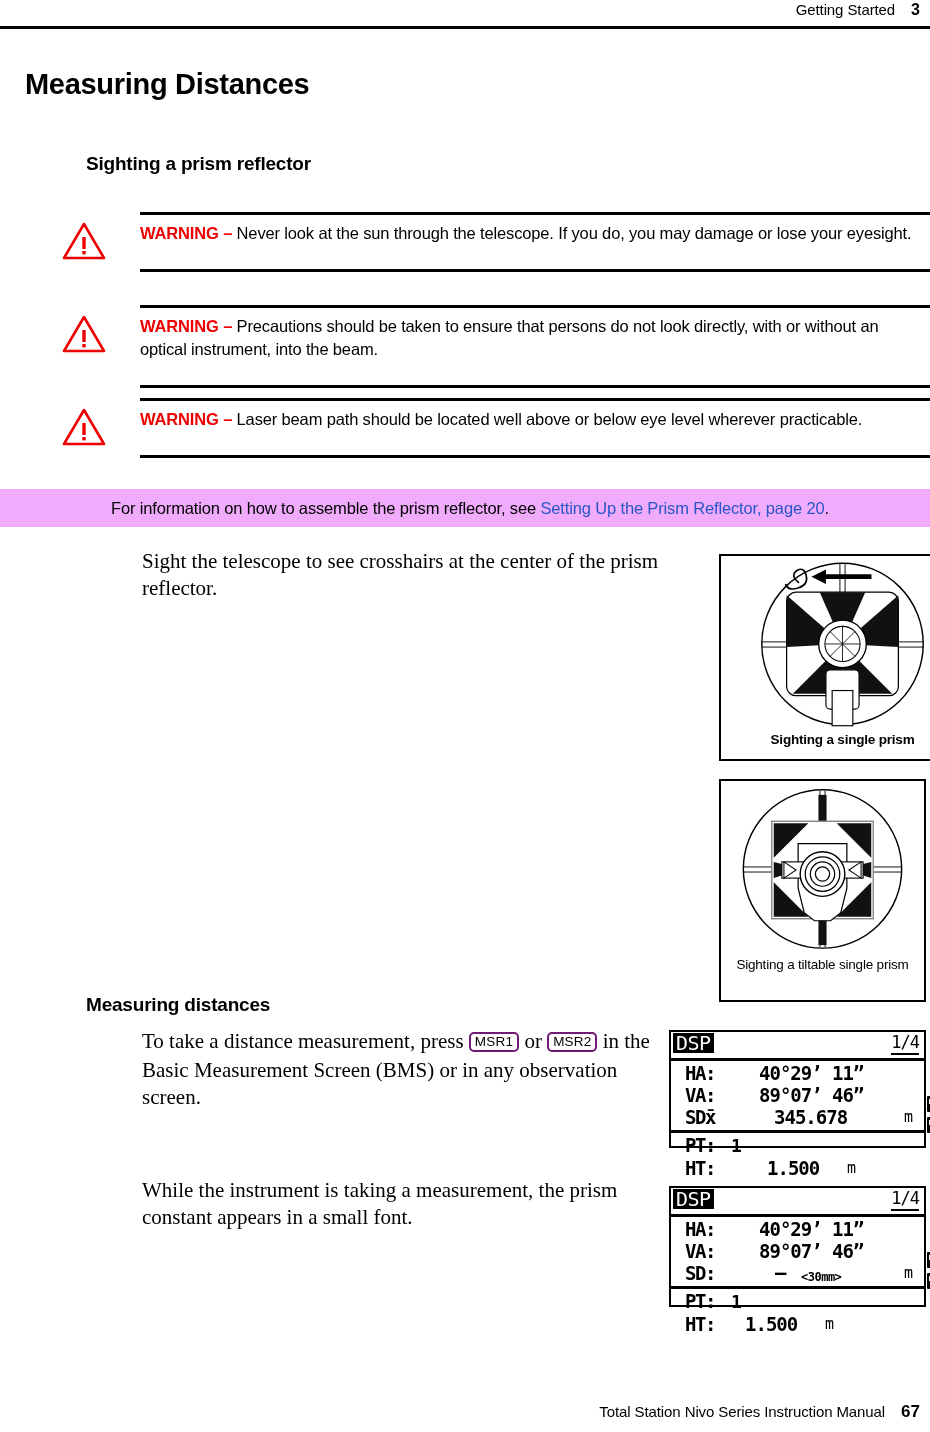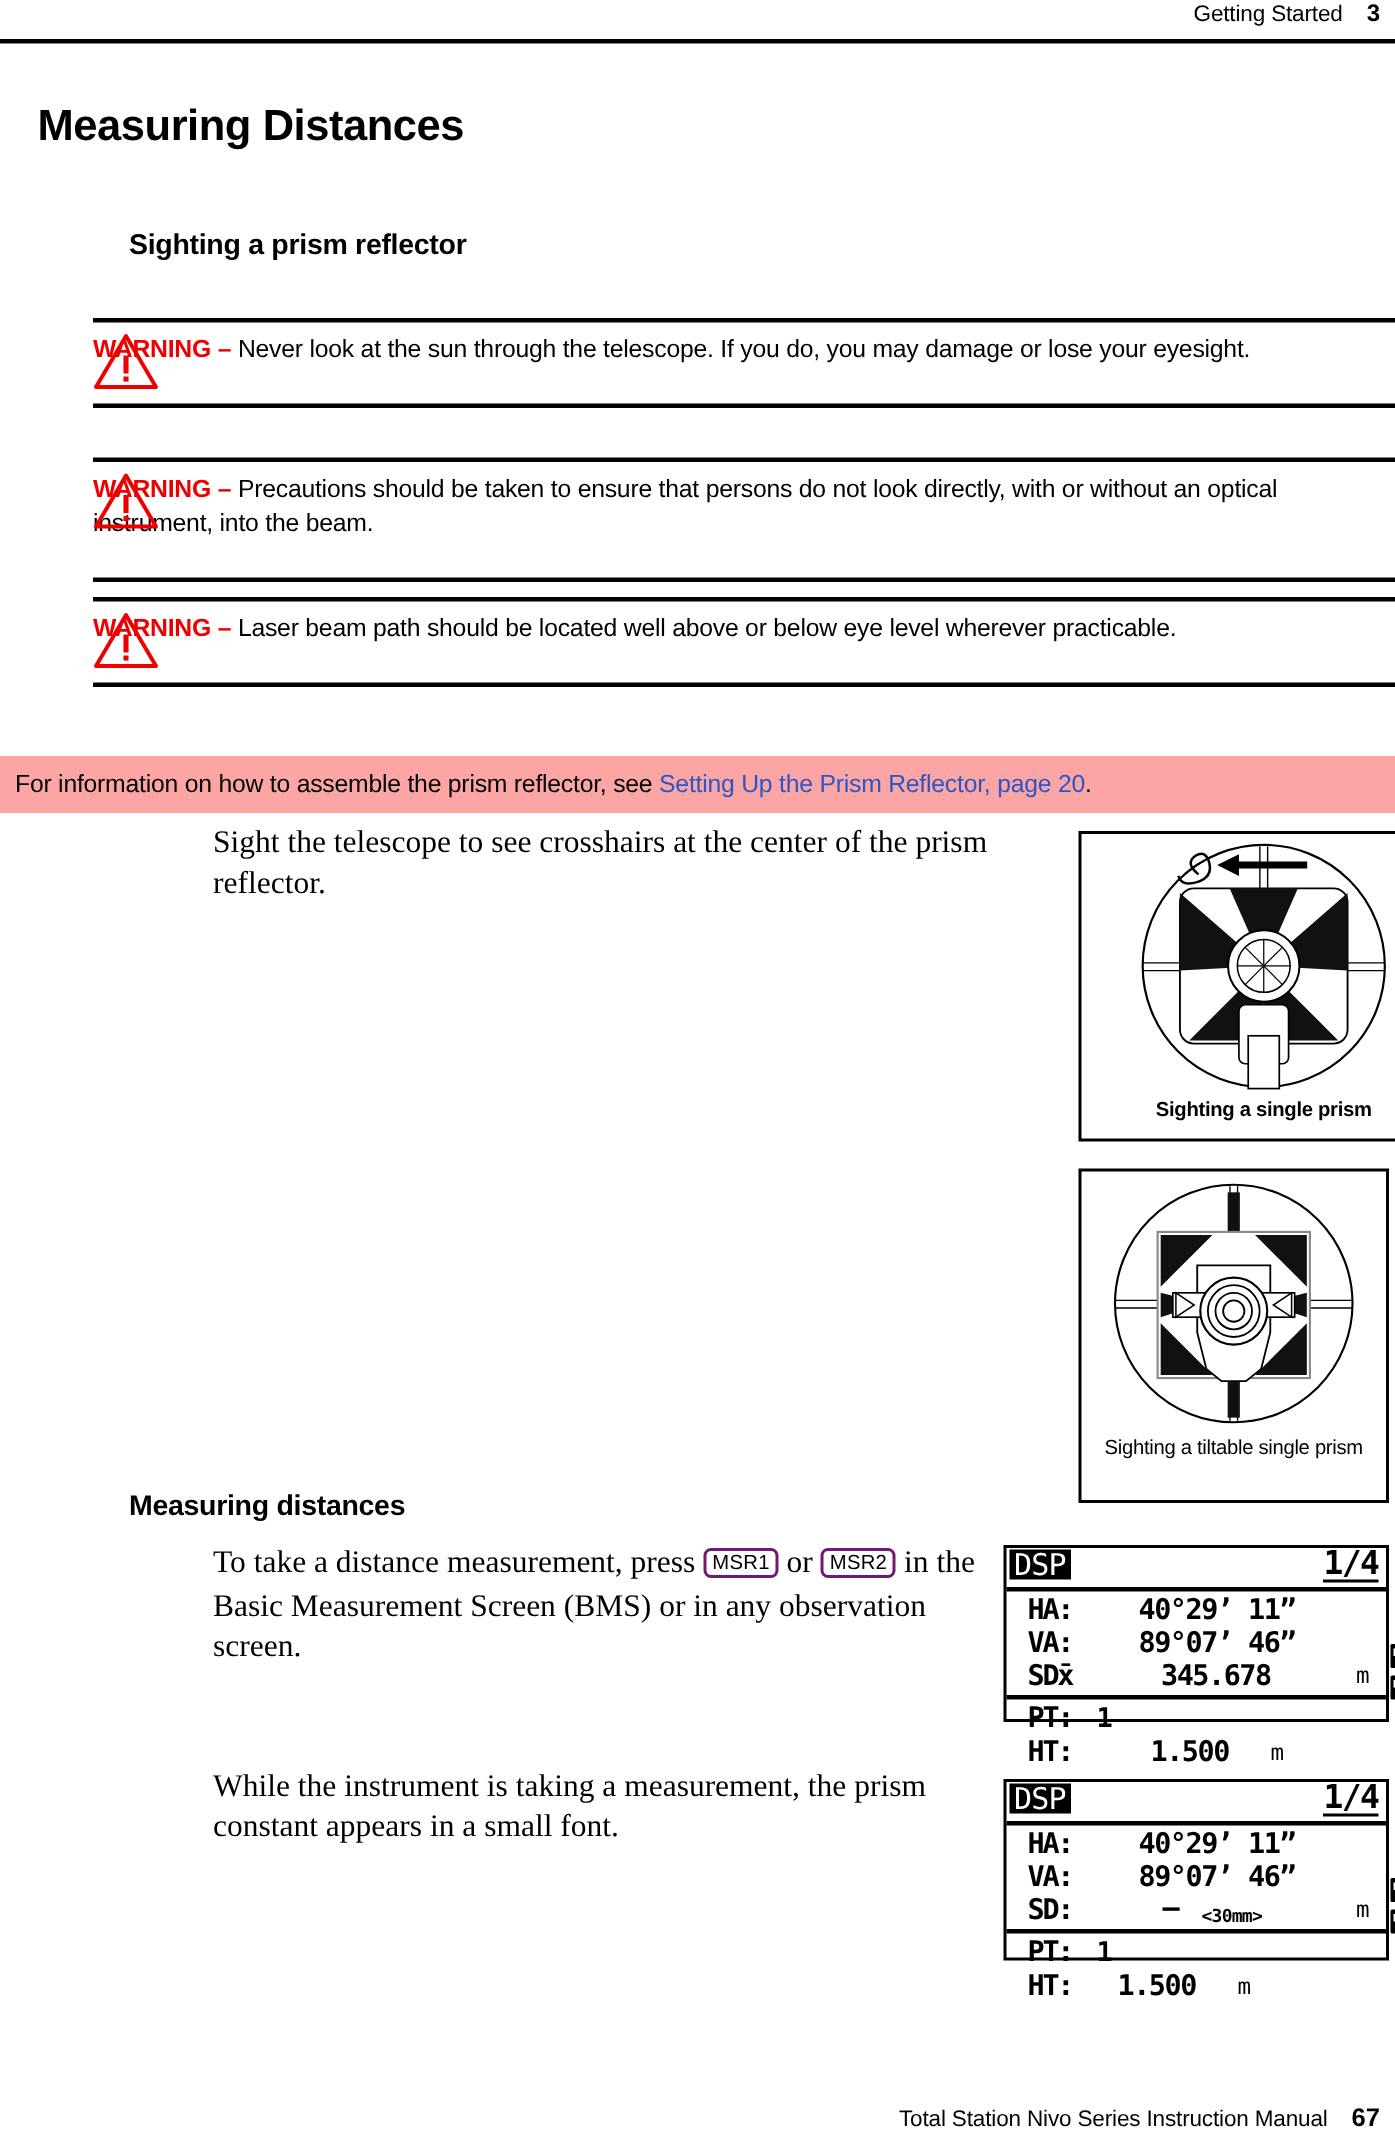--- a/index.html
+++ b/index.html
@@ -77,45 +77,47 @@
   #warn-3 { top: 398px; }
 
   .warn-icon {
     position: absolute;
     left: 0px;
     top: 9px;
     width: 44px;
     height: 40px;
   }
   .warn-body {
+    margin-left: 78px;
     border-top: 3px solid #000;
     border-bottom: 3px solid #000;
     padding: 7px 0 24px 0;
   }
   .warn-text {
     font-size: 16.5px;
     line-height: 23px;
     padding-right: 4px;
     letter-spacing: -0.15px;
   }
   .warn-label {
     color: #ee0000;
     font-weight: bold;
   }
 
   
   .note-bar {
     position: absolute;
     left: 0;
     right: 0;
-    top: 504px;
+    top: 489px;
     height: 38px;
-    background: #fca5a5;
+    background: #f0abfc;
     display: flex;
     align-items: center;
+    justify-content: center;
   }
   .note-text {
     font-size: 16.5px;
     padding-left: 10px;
     letter-spacing: -0.15px;
   }
   .note-link { color: #2a56c6; }
 
   
   .body-para {
@@ -181,22 +183,22 @@
     color: #fff;
     font-weight: normal;
     font-size: 20px;
     line-height: 20px;
     padding: 0 3px;
     letter-spacing: -0.5px;
   }
   .page-ind {
     position: absolute;
     right: 5px; top: 0px;
-    font-weight: bold;
-    font-size: 22px;
+    font-weight: normal;
+    font-size: 17px;
     line-height: 21px;
     letter-spacing: -1px;
     border-bottom: 2px solid #000;
   }
   .lcd-main {
     border-bottom: 3px solid #000;
     padding: 1px 0 2px 0;
   }
   .lcd-row {
     position: relative;

